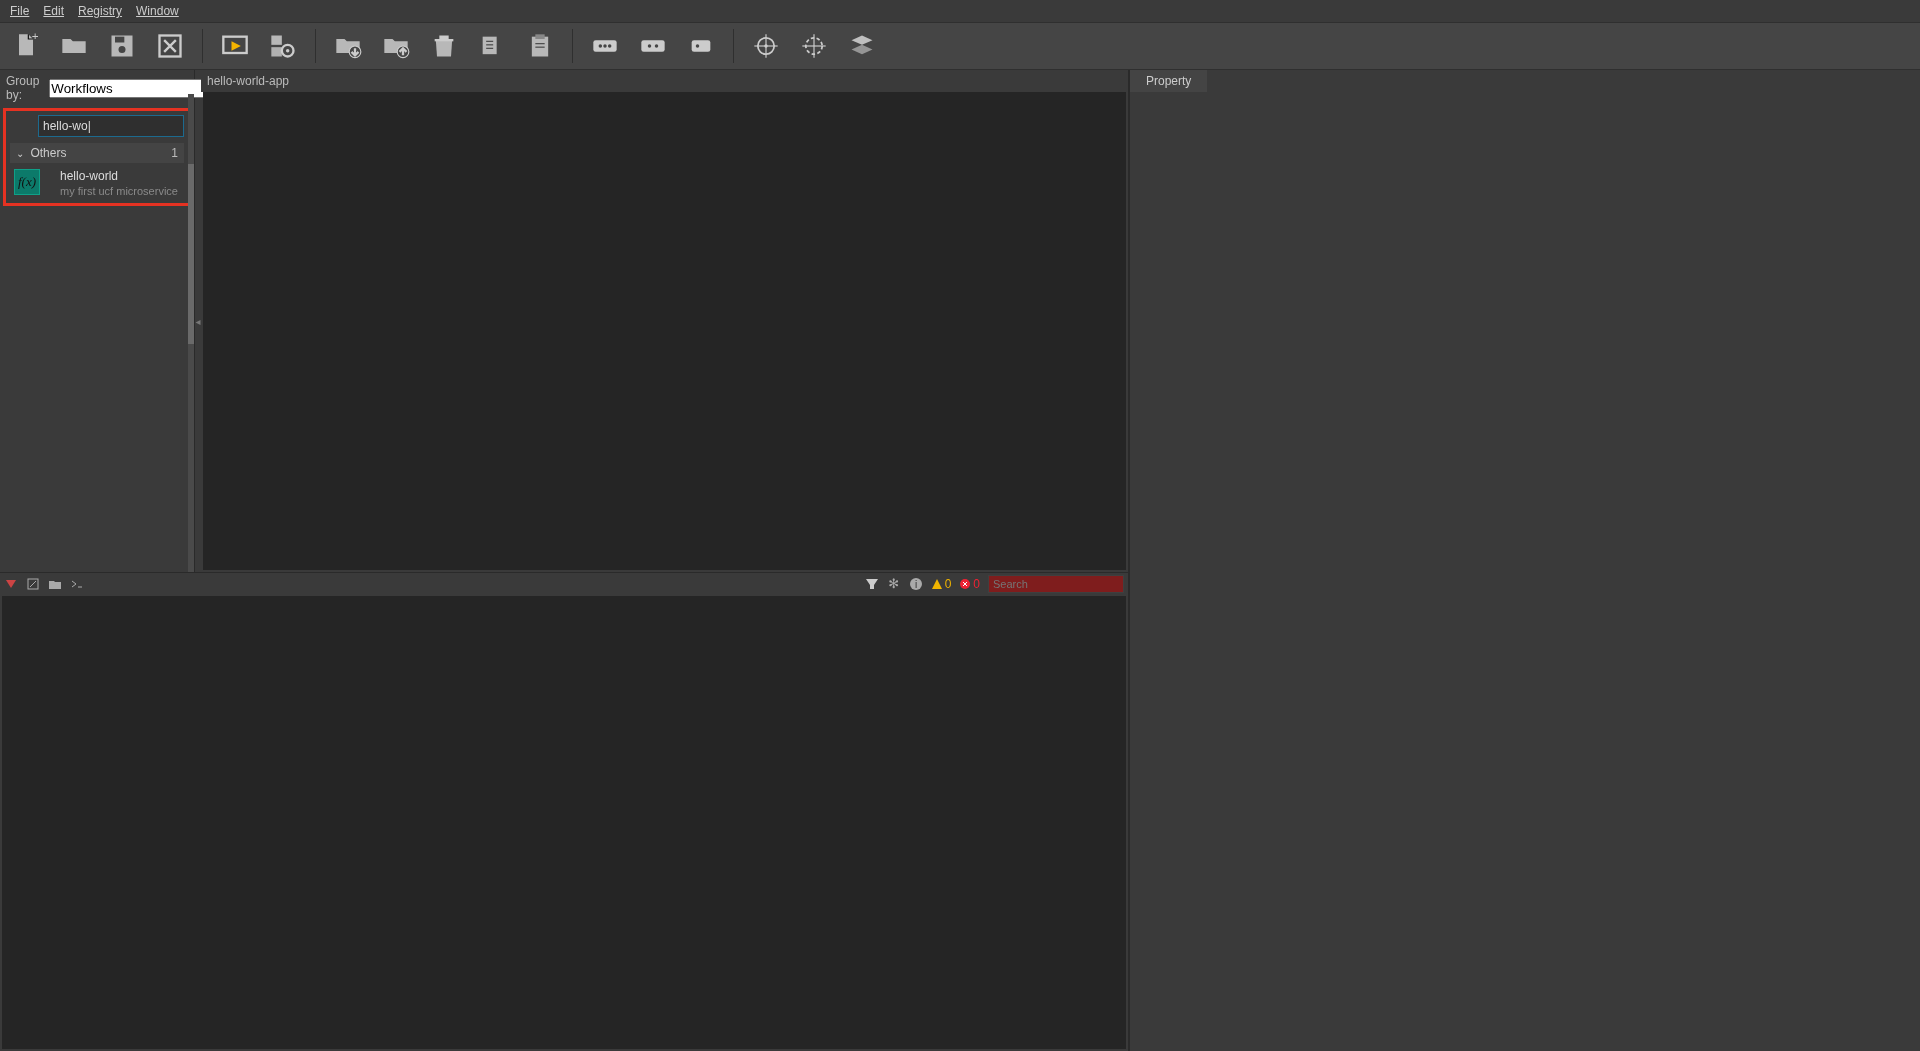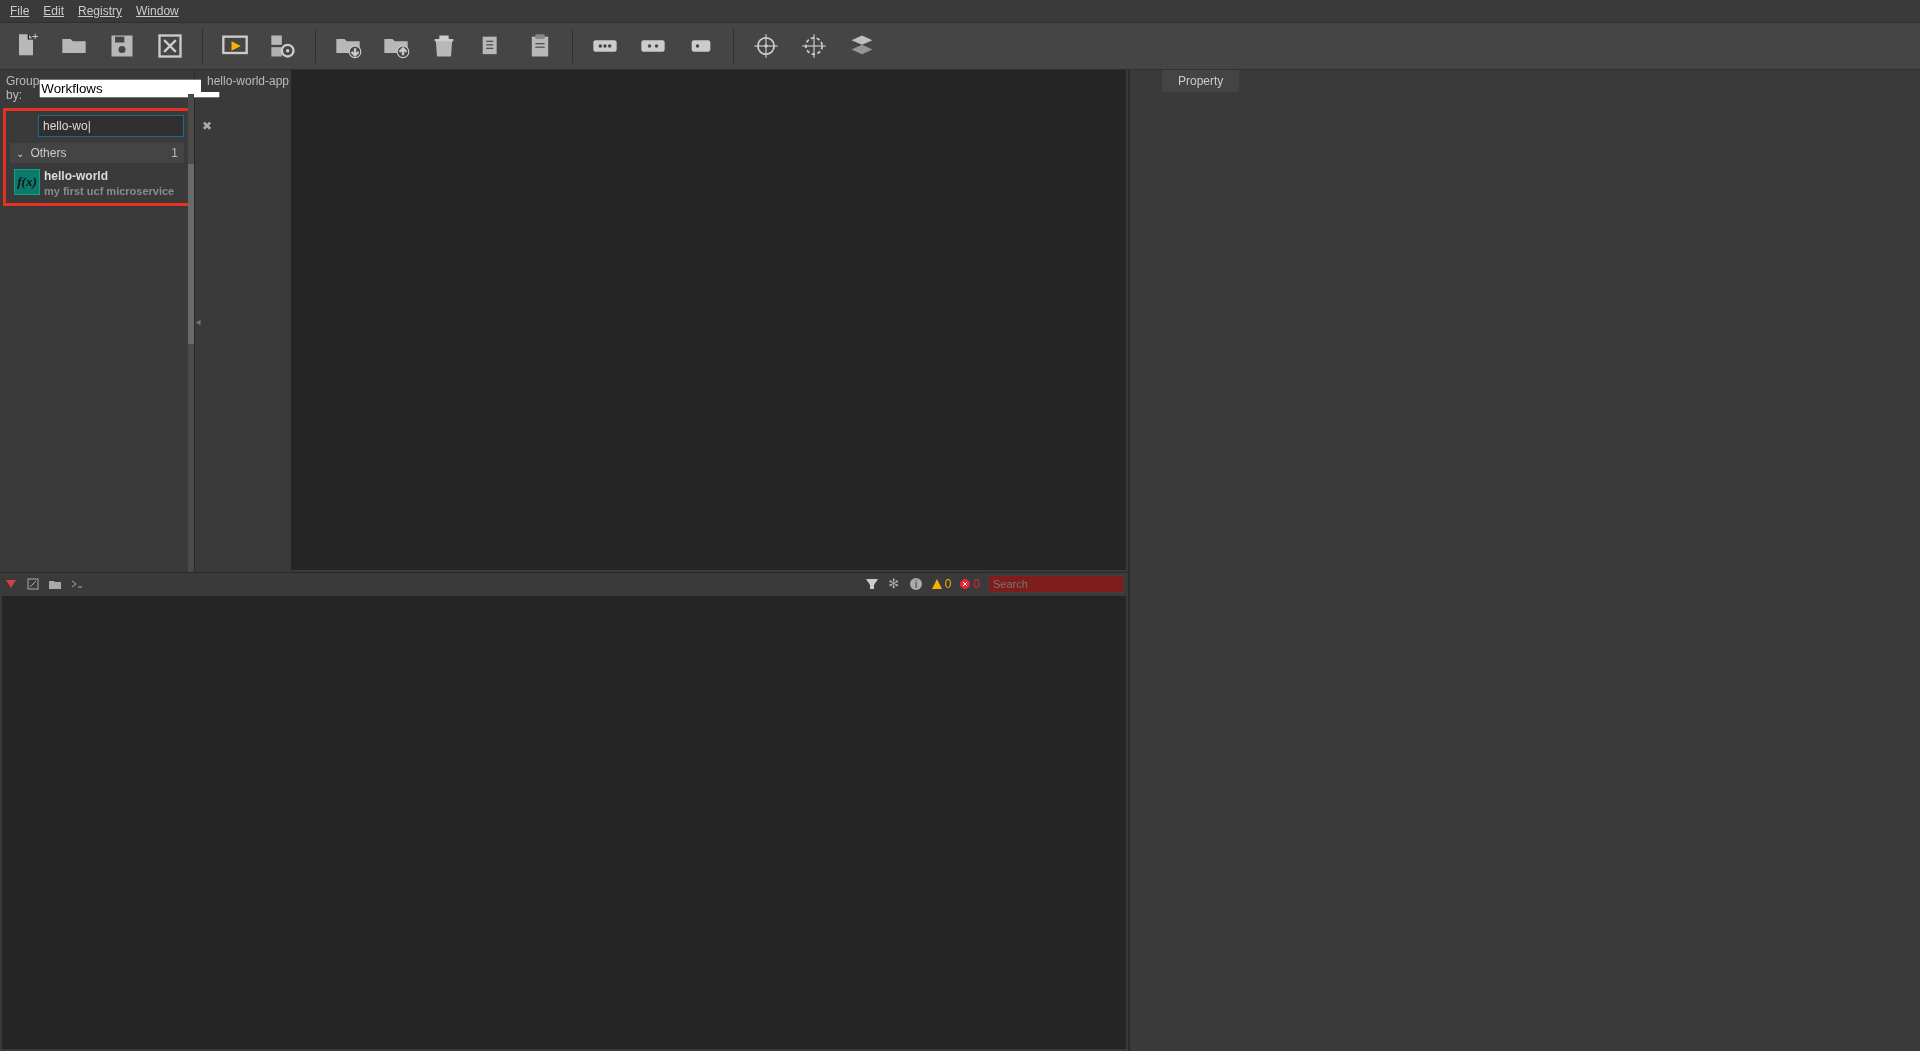--- a/index.html
+++ b/index.html
@@ -71,20 +71,21 @@
   width: 195px;
   background: #3a3a3a;
   border-right: 1px solid #2a2a2a;
   display: flex;
   flex-direction: column;
   position: relative;
 }
 .group-by {
   display: flex;
   align-items: center;
+  gap: 10px;
   padding: 4px 6px;
   font-size: 12px;
   color: #bbb;
 }
 .group-by .sel-wrap { position: relative; flex: 1; }
 .group-by .chev {
   position: absolute;
   right: 6px;
   top: 3px;
   pointer-events: none;
@@ -125,23 +126,22 @@
   align-items: center;
   background: #444;
   padding: 3px 6px;
   margin-top: 6px;
   font-size: 12px;
 }
 .cat-header .chev { font-size: 10px; margin-right: 6px; color: #ccc; }
 .cat-header .count { margin-left: auto; color: #bbb; }
 .result-item {
   display: flex;
-  gap: 4px;
+  gap: 20px;
   padding: 6px 4px 2px 4px;
-  font-weight: bold;
 }
 .result-icon {
   width: 26px; height: 26px;
   background: #0c7a6a;
   border: 1px solid #0fa088;
   display: flex;
   align-items: center;
   justify-content: center;
   font-style: italic;
   font-family: Georgia, serif;
@@ -162,21 +162,21 @@
   left: 0;
   width: 100%;
   top: 70px;
   height: 180px;
   background: #6a6a6a;
 }
 
 .canvas-wrap {
   flex: 1;
   display: flex;
-  flex-direction: row;
+  flex-direction: column;
   position: relative;
 }
 .tab-row {
   height: 22px;
   background: #3a3a3a;
   display: flex;
   align-items: center;
   padding-left: 6px;
   color: #bbb;
   font-size: 12px;
@@ -229,21 +229,20 @@
   border-left: 2px solid #2a2a2a;
   display: flex;
   flex-direction: column;
 }
 .side-panel .tab {
   display: inline-block;
   background: #444;
   color: #ccc;
   font-size: 12px;
   padding: 4px 16px;
-  margin-left: 32px;
 }
 .side-panel .body { flex: 1; background: #3a3a3a; }
 </style>
 </head>
 <body>
 
 <div class="menu-bar">
   <span class="item">File</span>
   <span class="item">Edit</span>
   <span class="item">Registry</span>

